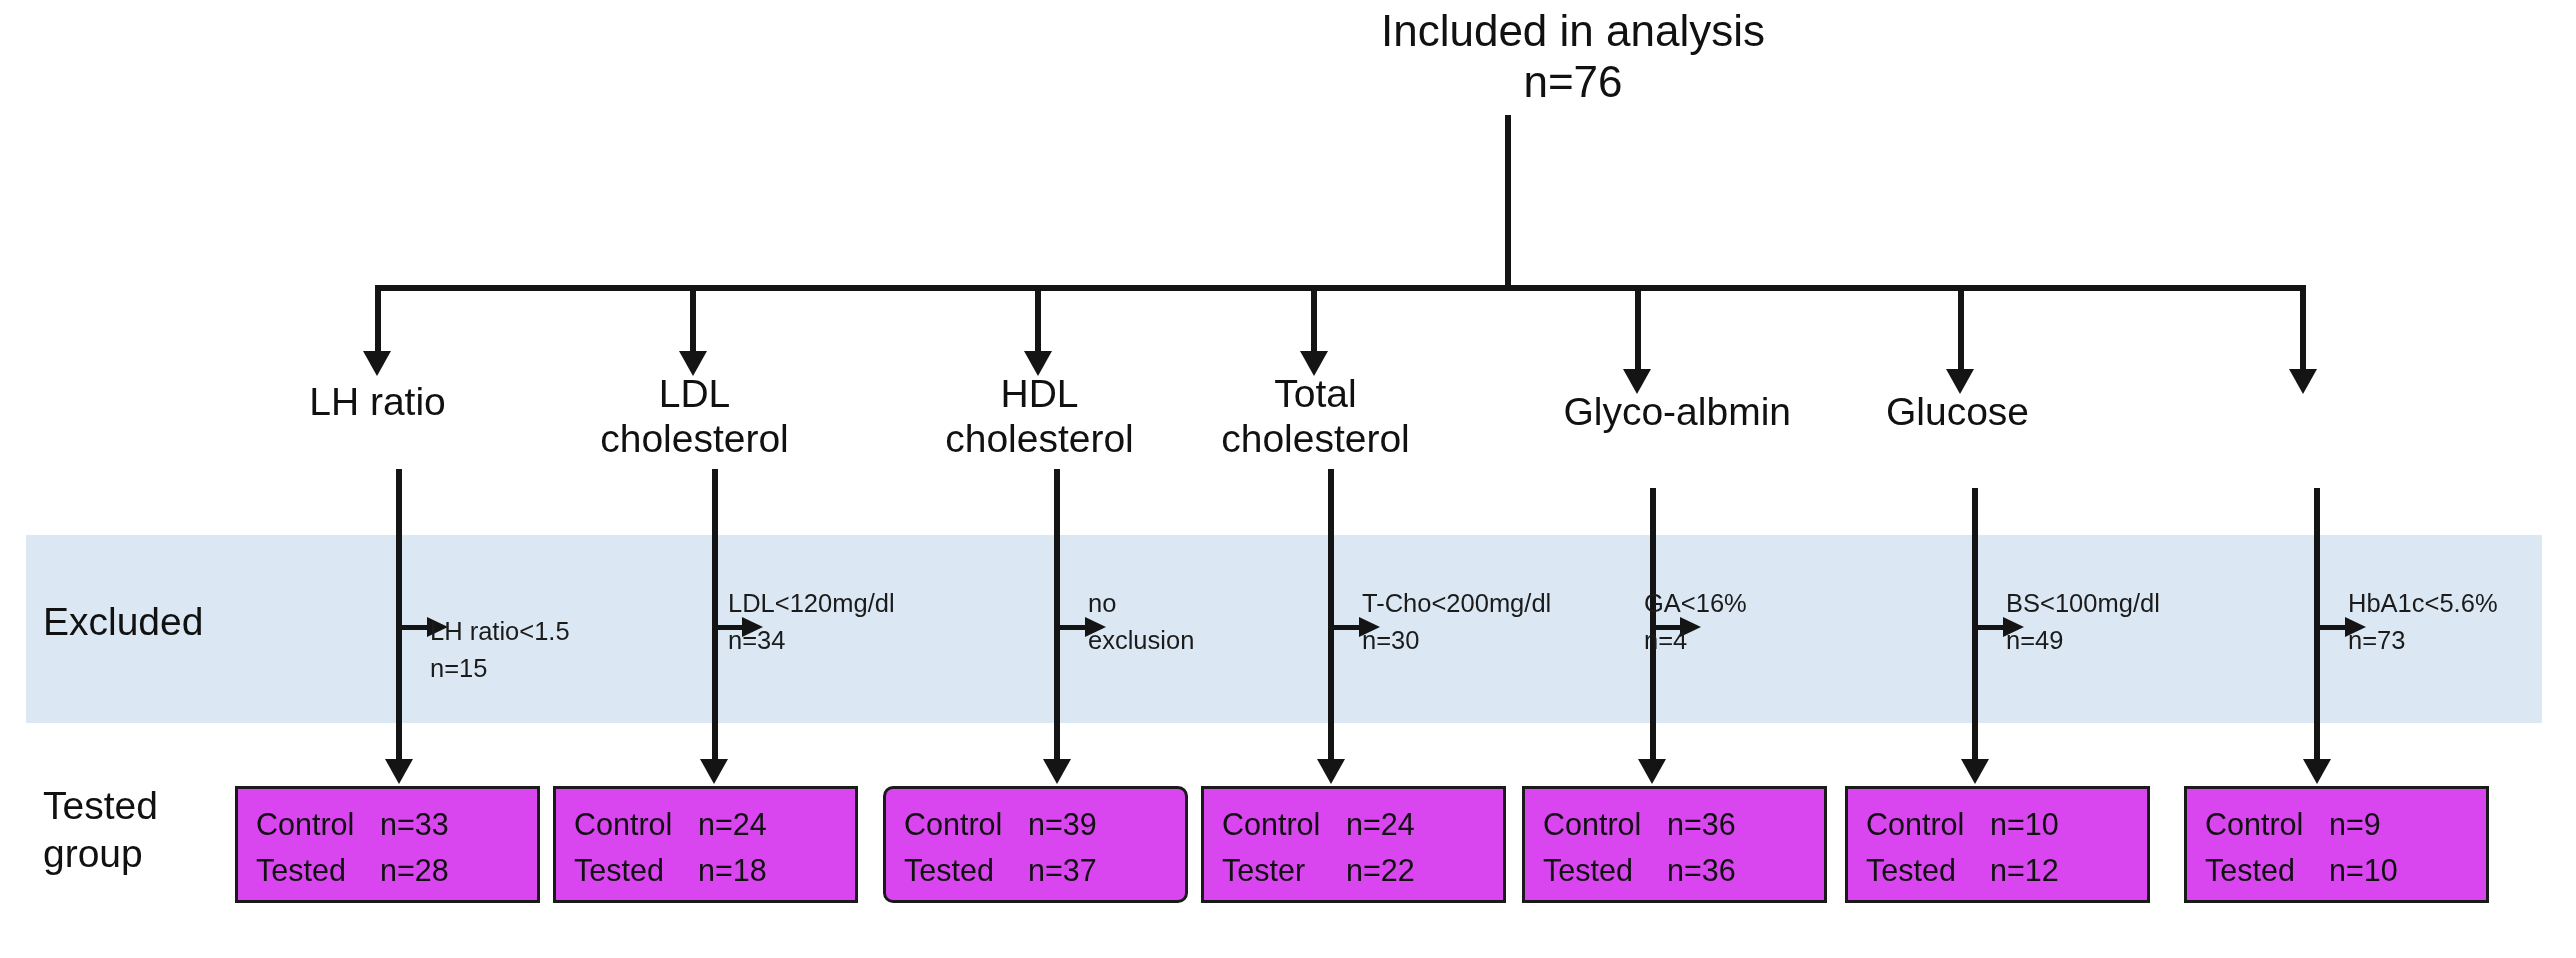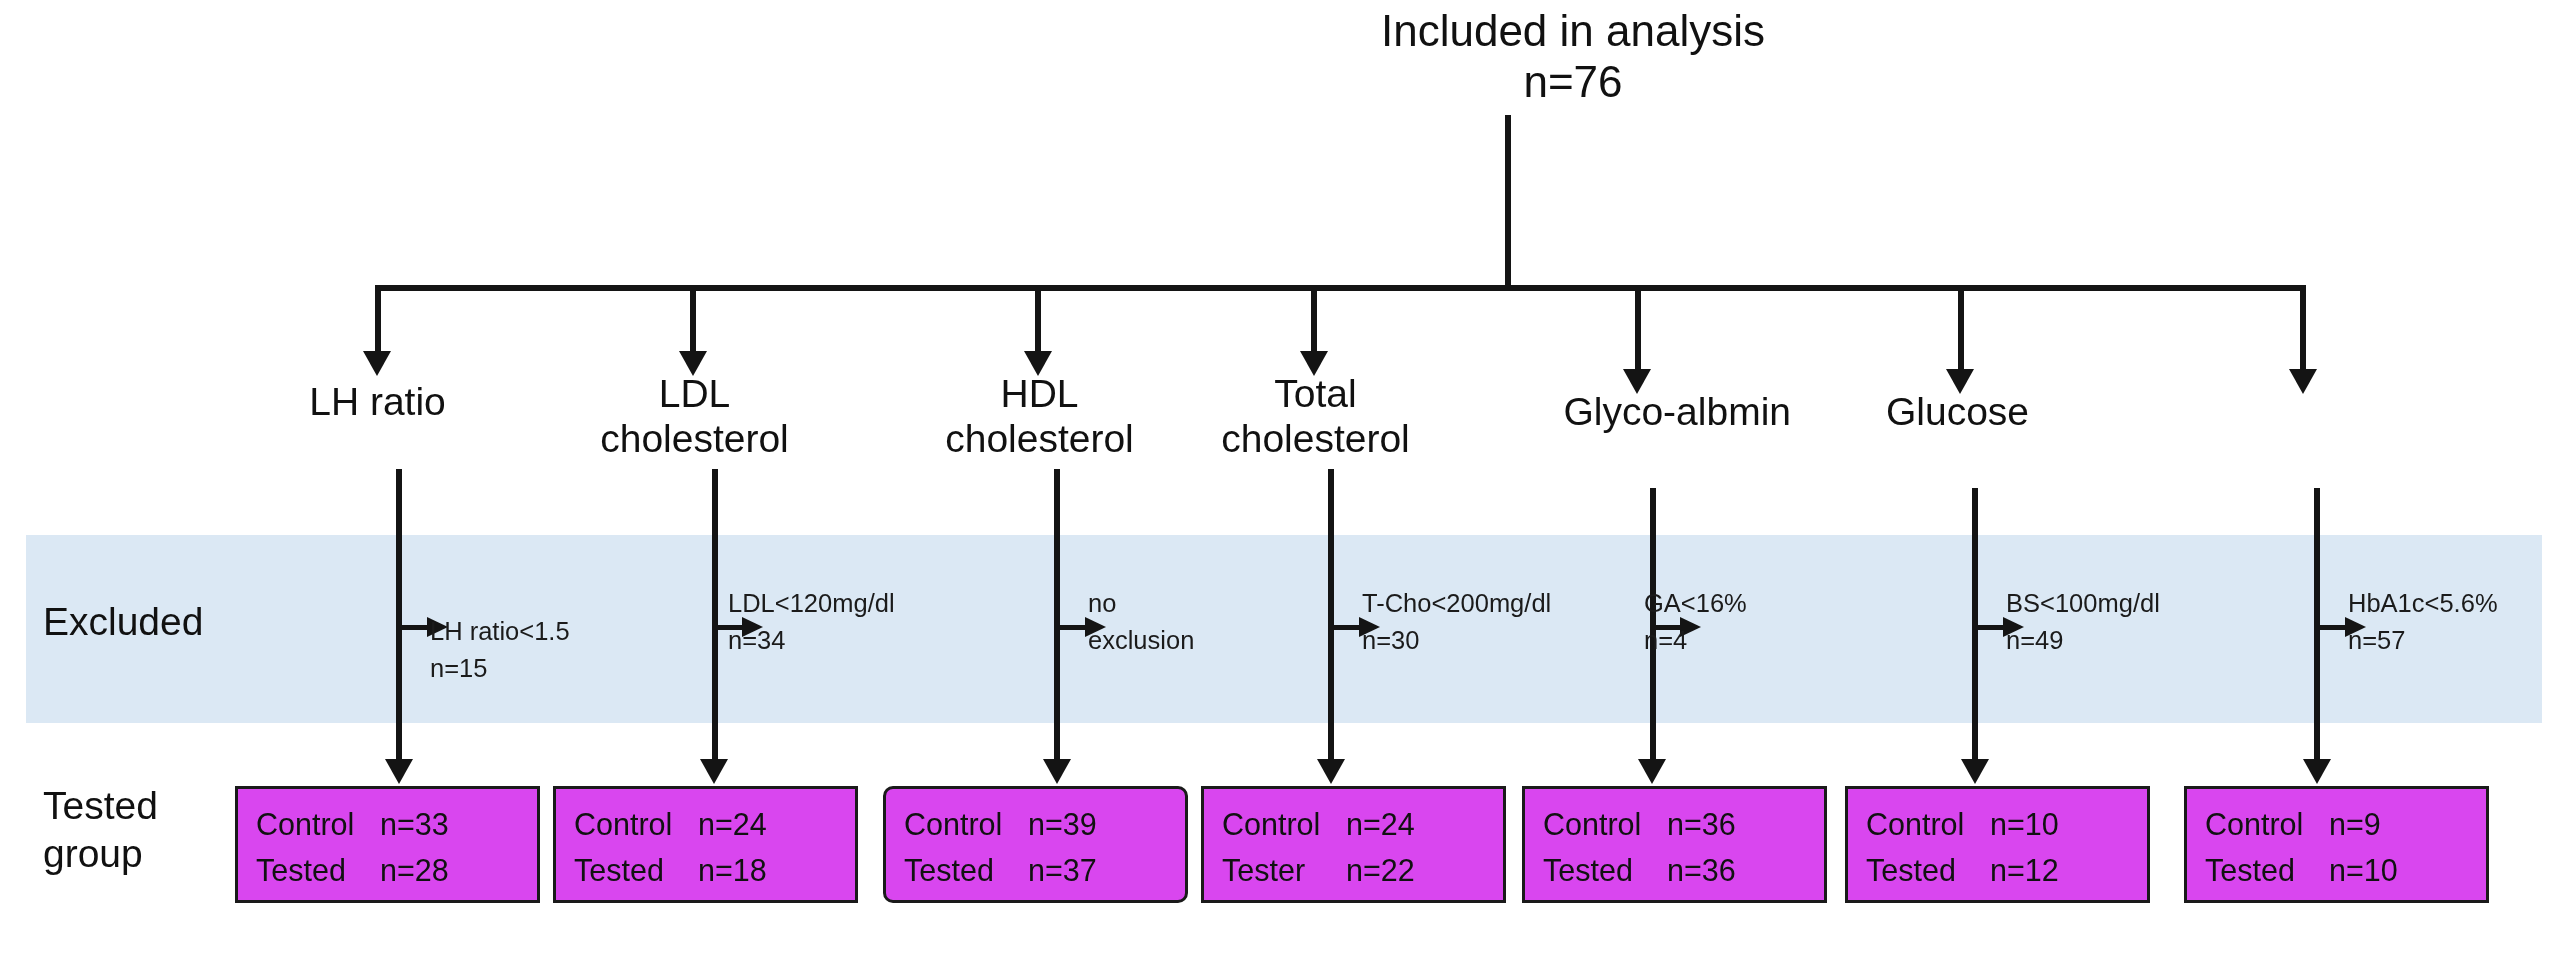--- a/index.html
+++ b/index.html
@@ -260,21 +260,21 @@
     <span class="ln">n=4</span>
   </div>
 
   <div class="exclusion-note" style="left:2006px; top:585px;">
     <span class="ln">BS&lt;100mg/dl</span>
     <span class="ln">n=49</span>
   </div>
 
   <div class="exclusion-note" style="left:2348px; top:585px;">
     <span class="ln">HbA1c&lt;5.6%</span>
-    <span class="ln">n=57</span>
+    <span class="ln">n=73</span>
   </div>
 
   <div id="tested-row-label" class="abs">
     <span class="ln">Tested</span>
     <span class="ln">group</span>
   </div>
 
   <div class="result-box" style="left:235px; width:305px;">
     <span class="ln">
       <span class="lbl lbl-control">Control</span><span>n=33</span>

